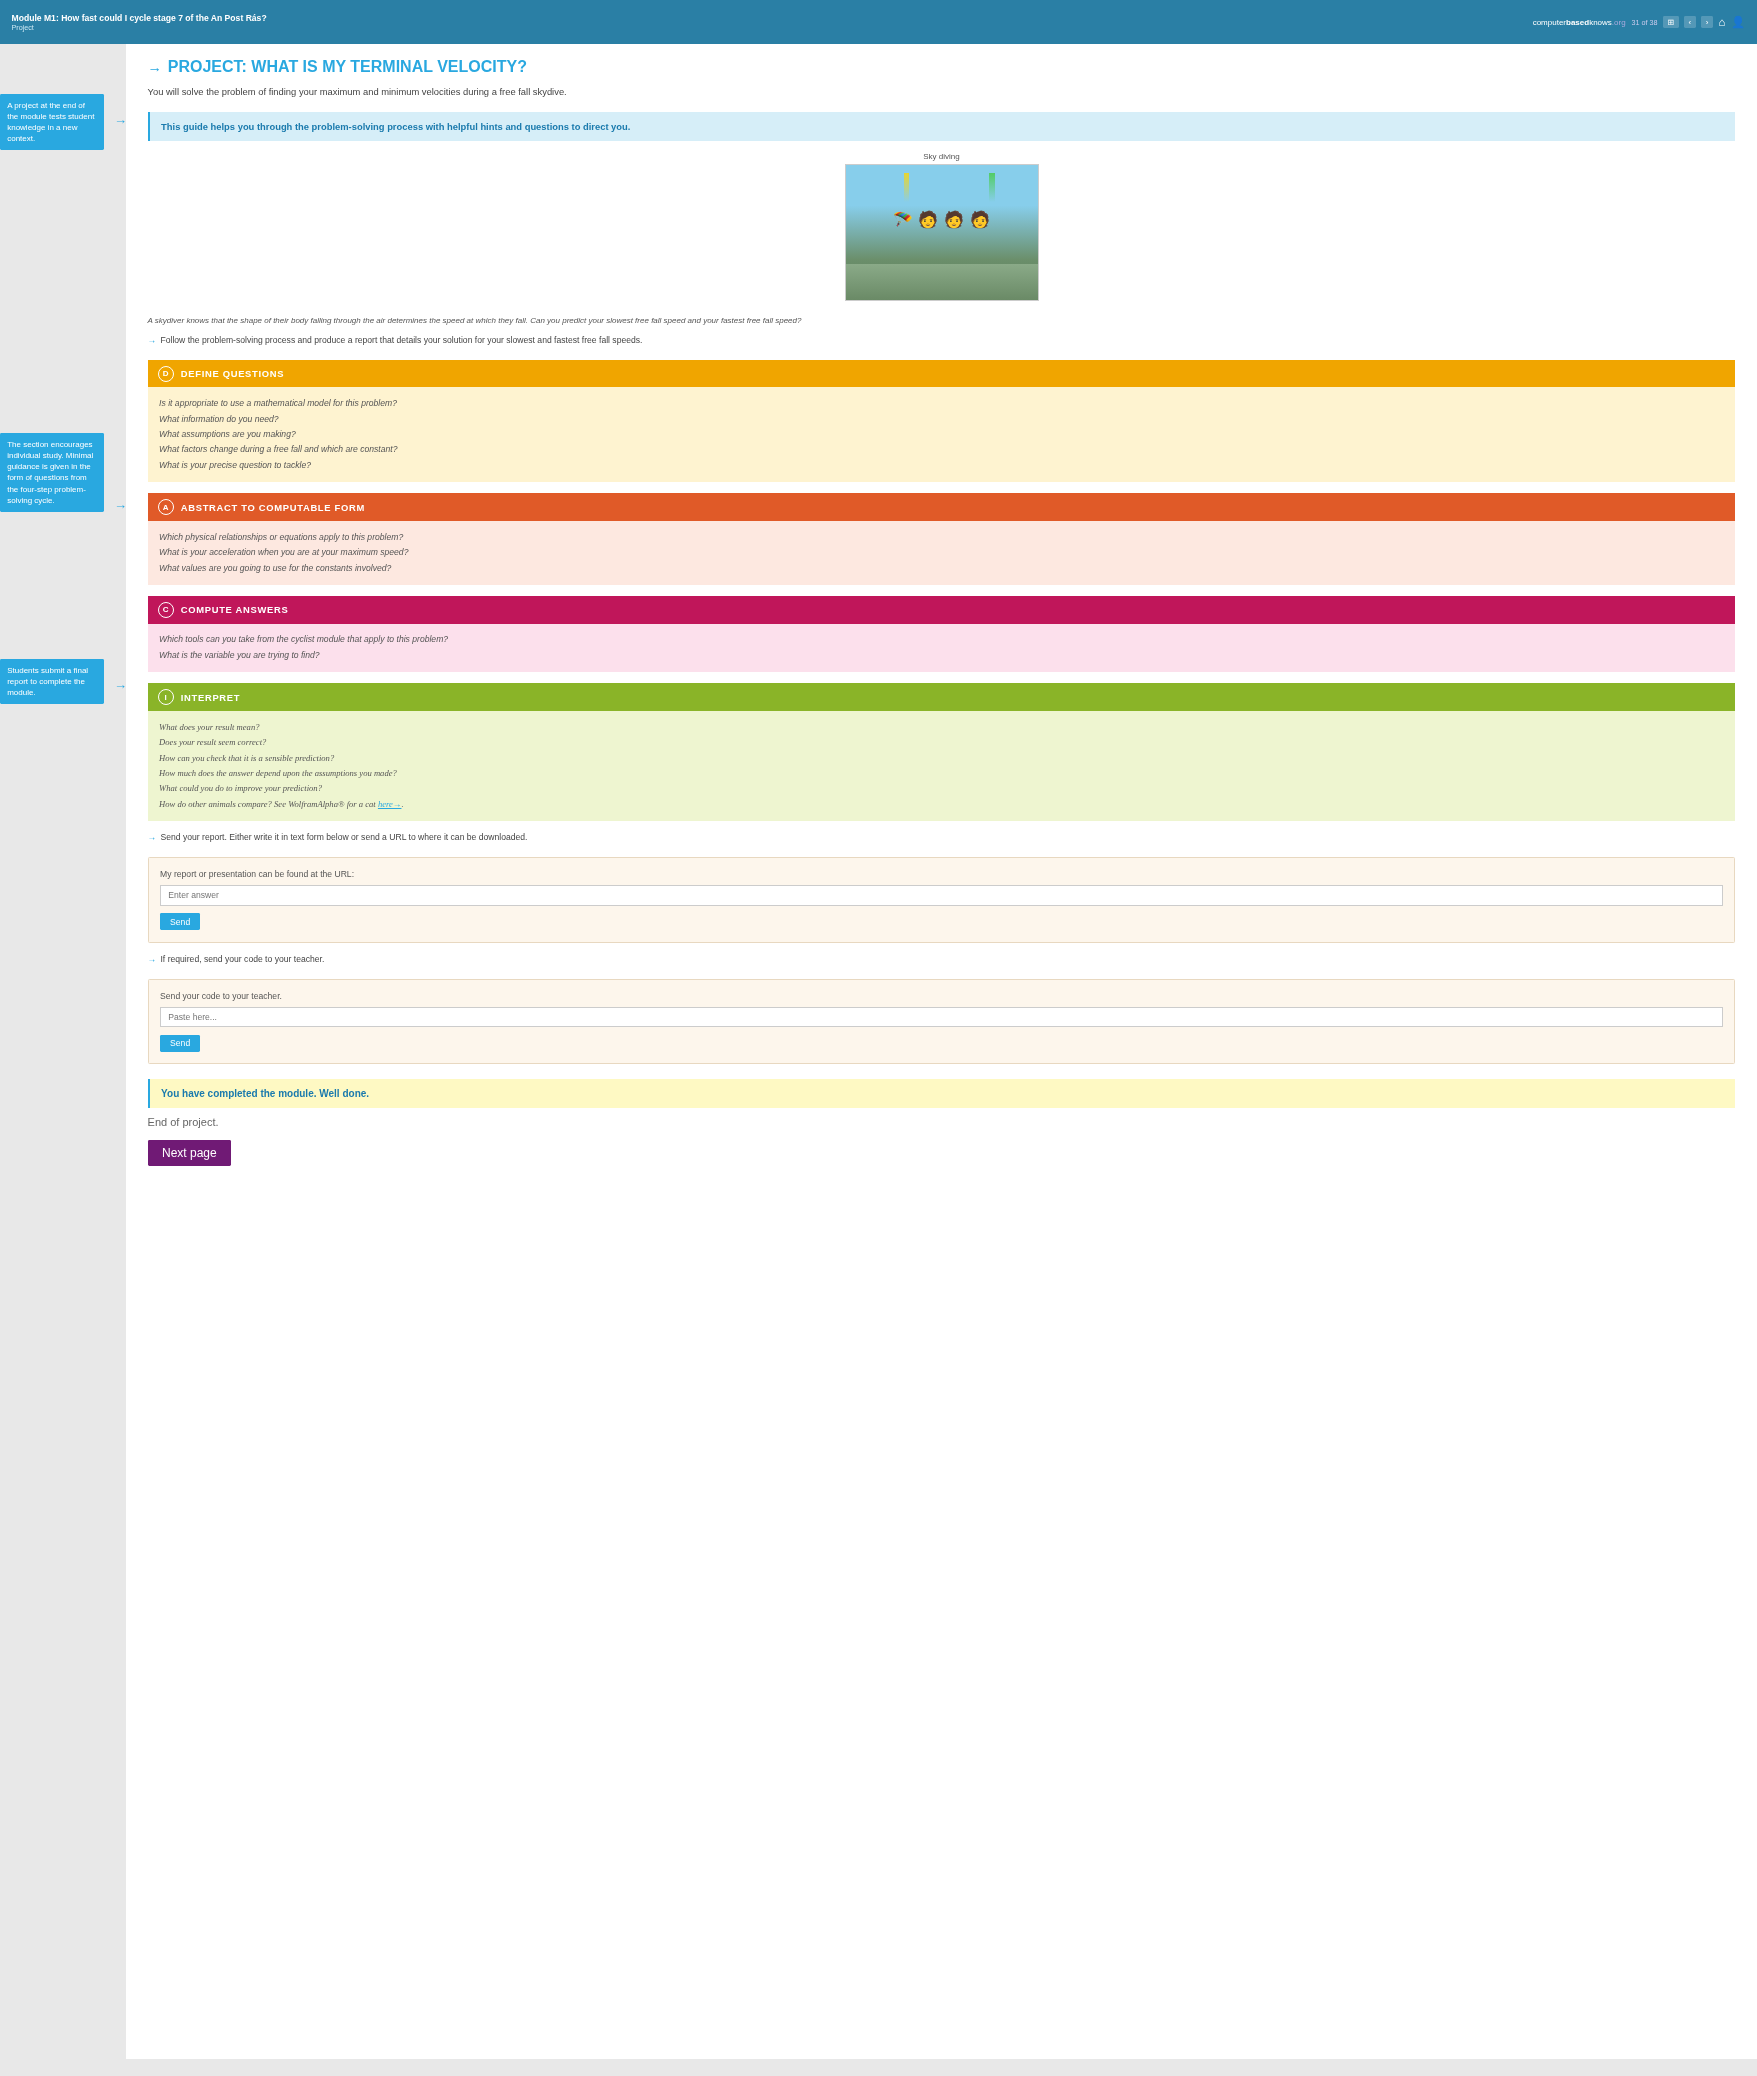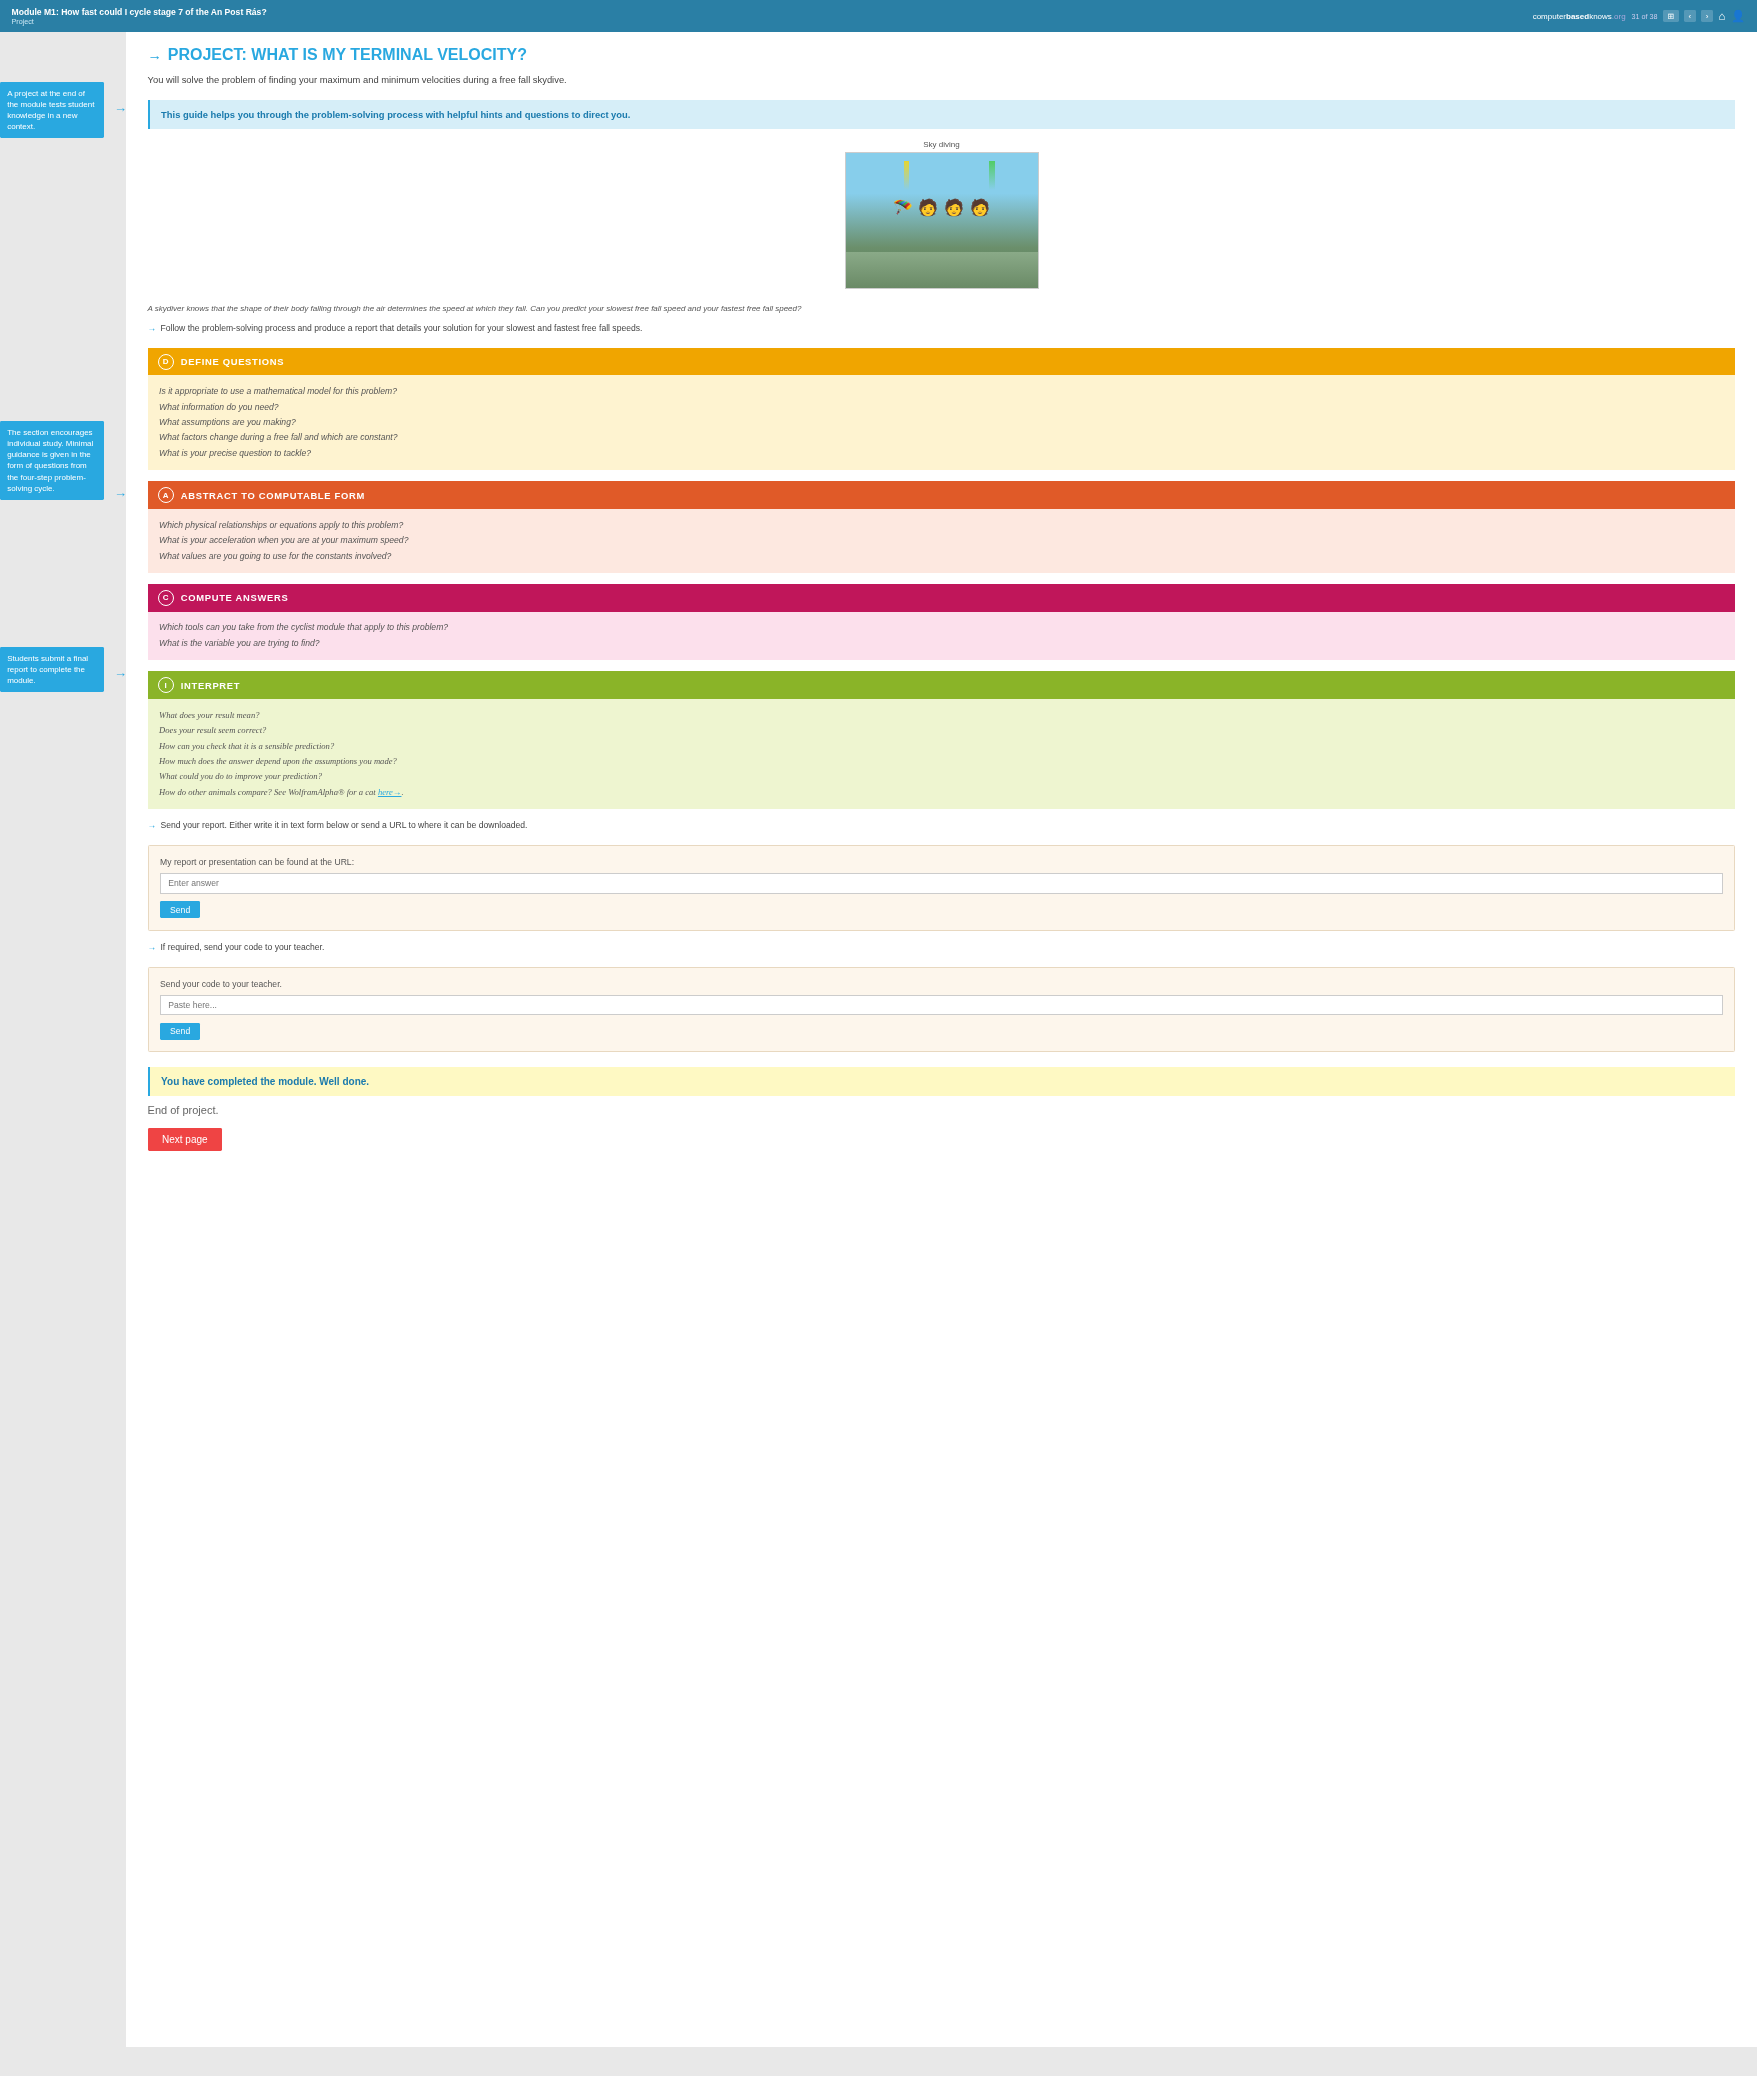--- a/index.html
+++ b/index.html
@@ -6,21 +6,21 @@
     body { font-family: Arial, sans-serif; background: #e8e8e8; min-height: 2077px; }
 
     
     .header {
       background: #2a7fa5;
       color: white;
       padding: 4.3px 11.5px;
       display: flex;
       align-items: center;
       justify-content: space-between;
-      height: 32px;
+      height: 44px;
     }
     .header-left { display: flex; flex-direction: column; }
     .header-title { font-size: 8.6px; font-weight: bold; color: white; }
     .header-subtitle { font-size: 7.2px; color: #cce8f4; }
     .header-right { display: flex; align-items: center; gap: 5.8px; }
     .cbm-logo { font-size: 8px; color: white; }
     .cbm-logo span { font-weight: normal; }
     .cbm-logo strong { font-weight: bold; }
     .nav-controls { display: flex; align-items: center; gap: 2.9px; font-size: 7.2px; color: #cce; }
     .nav-btn { background: rgba(255,255,255,0.2); border: none; color: white; padding: 1.4px 4.3px; cursor: pointer; font-size: 8px; border-radius: 1.4px; }
@@ -223,25 +223,25 @@
     .completion-box {
       border-left: 2.9px solid #29a8e0;
       padding: 8.6px 11.5px;
       background: #fef9c3;
       margin: 14.4px 0 8.6px 0;
     }
     .completion-text { font-size: 10px; color: #1a7aad; font-weight: bold; }
     .end-text { font-size: 11px; color: #666; margin-bottom: 11.5px; }
 
     .next-btn {
-      background: #ef4444;
+      background: #701a75;
       color: white;
       border: none;
       padding: 5.8px 14.4px;
-      font-size: 10px;
+      font-size: 12px;
       cursor: pointer;
       border-radius: 1.4px;
     }
 
     .interpret-link { color: #29a8e0; text-decoration: underline; }
   </style>
 </head>
 <body>
 
 <div class="header">

